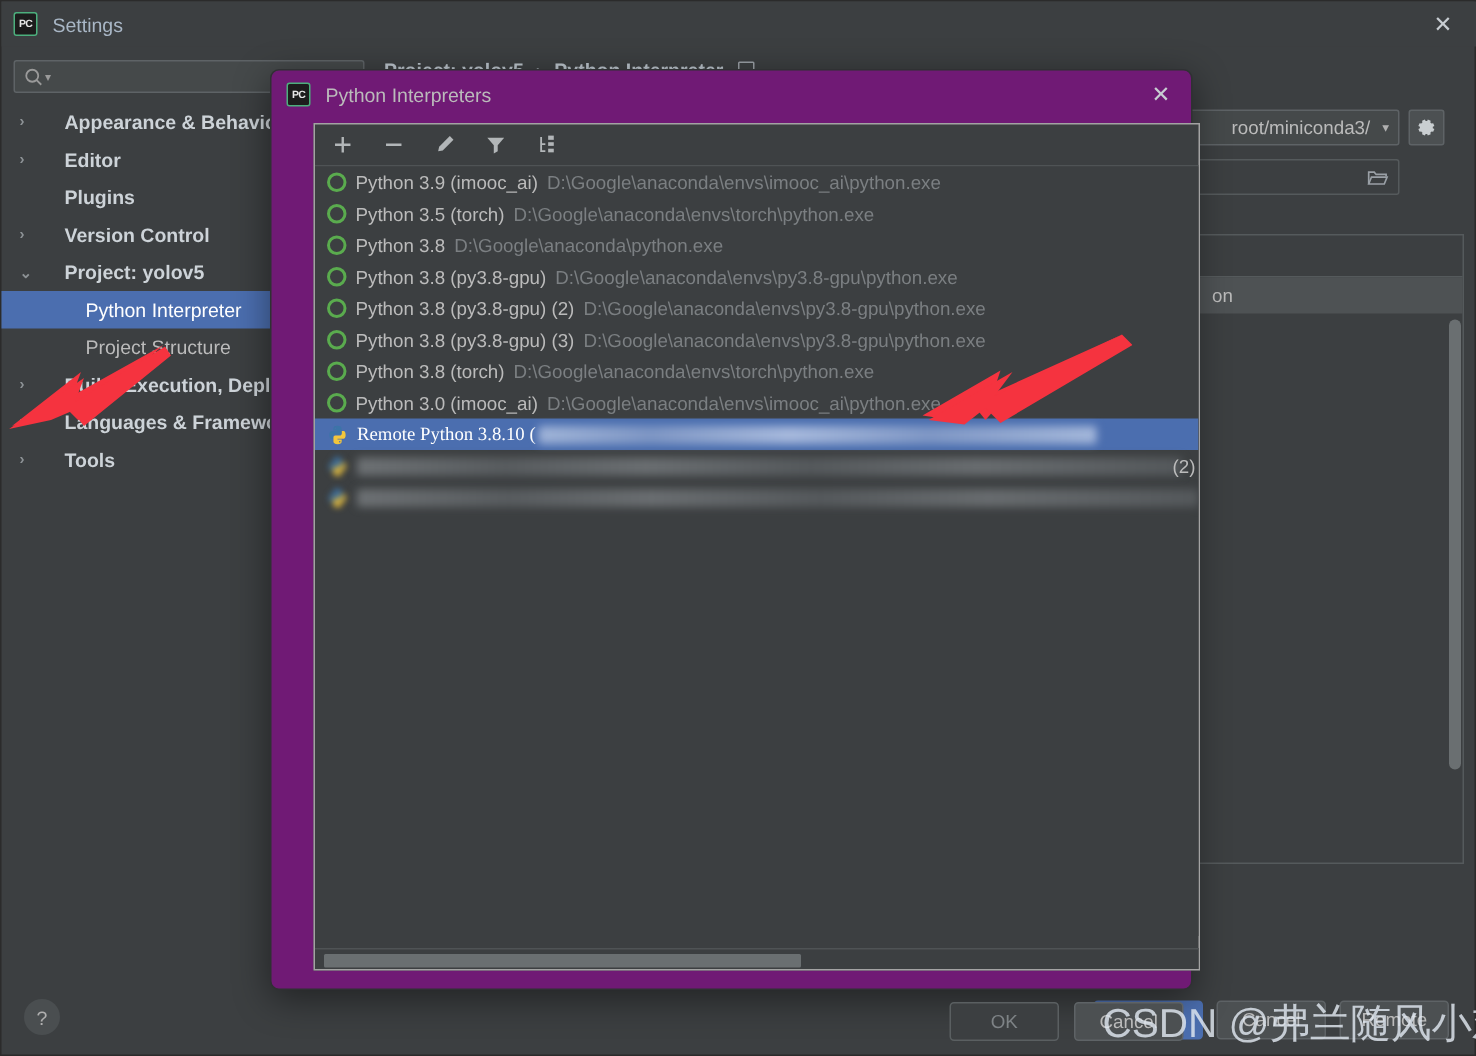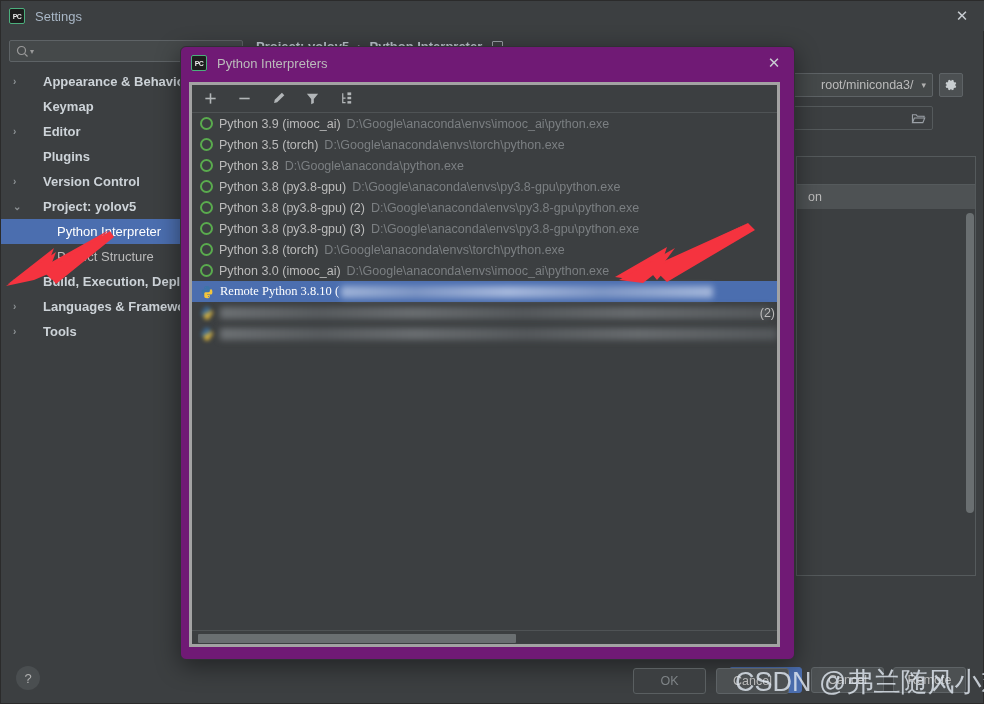--- a/index.html
+++ b/index.html
@@ -147,22 +147,22 @@
     height: 32px; display: flex; align-items: center; padding-left: 10px;
     position: relative;
   }
   .dlg-title { margin-left: 10px; font-size: 13px; color: #bbbbbb; }
   .dlg-close {
     position: absolute; right: 6px; top: 2px; width: 28px; height: 28px;
     display: flex; align-items: center; justify-content: center;
     color: #c8cdd2; font-size: 15px; cursor: pointer;
   }
   .dlg-body {
-    position: absolute; left: 8px; top: 35px; width: 591px; height: 565px;
-    border: 3px solid #a3a3a3; background: #3c3f41;
+    position: absolute; left: 28px; top: 35px; width: 591px; height: 565px;
+    border: 1px solid #a3a3a3; background: #3c3f41;
   }
   .dlg-toolbar {
     height: 28px; border-bottom: 1px solid #4f5355;
     display: flex; align-items: center; padding-left: 8px; gap: 14px;
   }
   .tb-btn {
     width: 20px; height: 20px; display:flex; align-items:center;
     justify-content:center; cursor: pointer; color: #b2b6b8;
   }
   .list-area {
@@ -284,24 +284,20 @@
     <div class="ok-main">OK</div>
     <div class="cancel-main">Cancel</div>
     <div class="apply-main">Remote</div>
 
     <div class="sidebar">
       <div class="tree-item bold">
         <span class="chev">›</span>
         <span class="tree-label">Appearance &amp; Behavior</span>
       </div>
       <div class="tree-item bold">
-        <span class="chev"></span>
-        <span class="tree-label">Keymap</span>
-      </div>
-      <div class="tree-item bold">
         <span class="chev">›</span>
         <span class="tree-label">Editor</span>
       </div>
       <div class="tree-item bold">
         <span class="chev"></span>
         <span class="tree-label">Plugins</span>
       </div>
       <div class="tree-item bold">
         <span class="chev">›</span>
         <span class="tree-label">Version Control</span>

